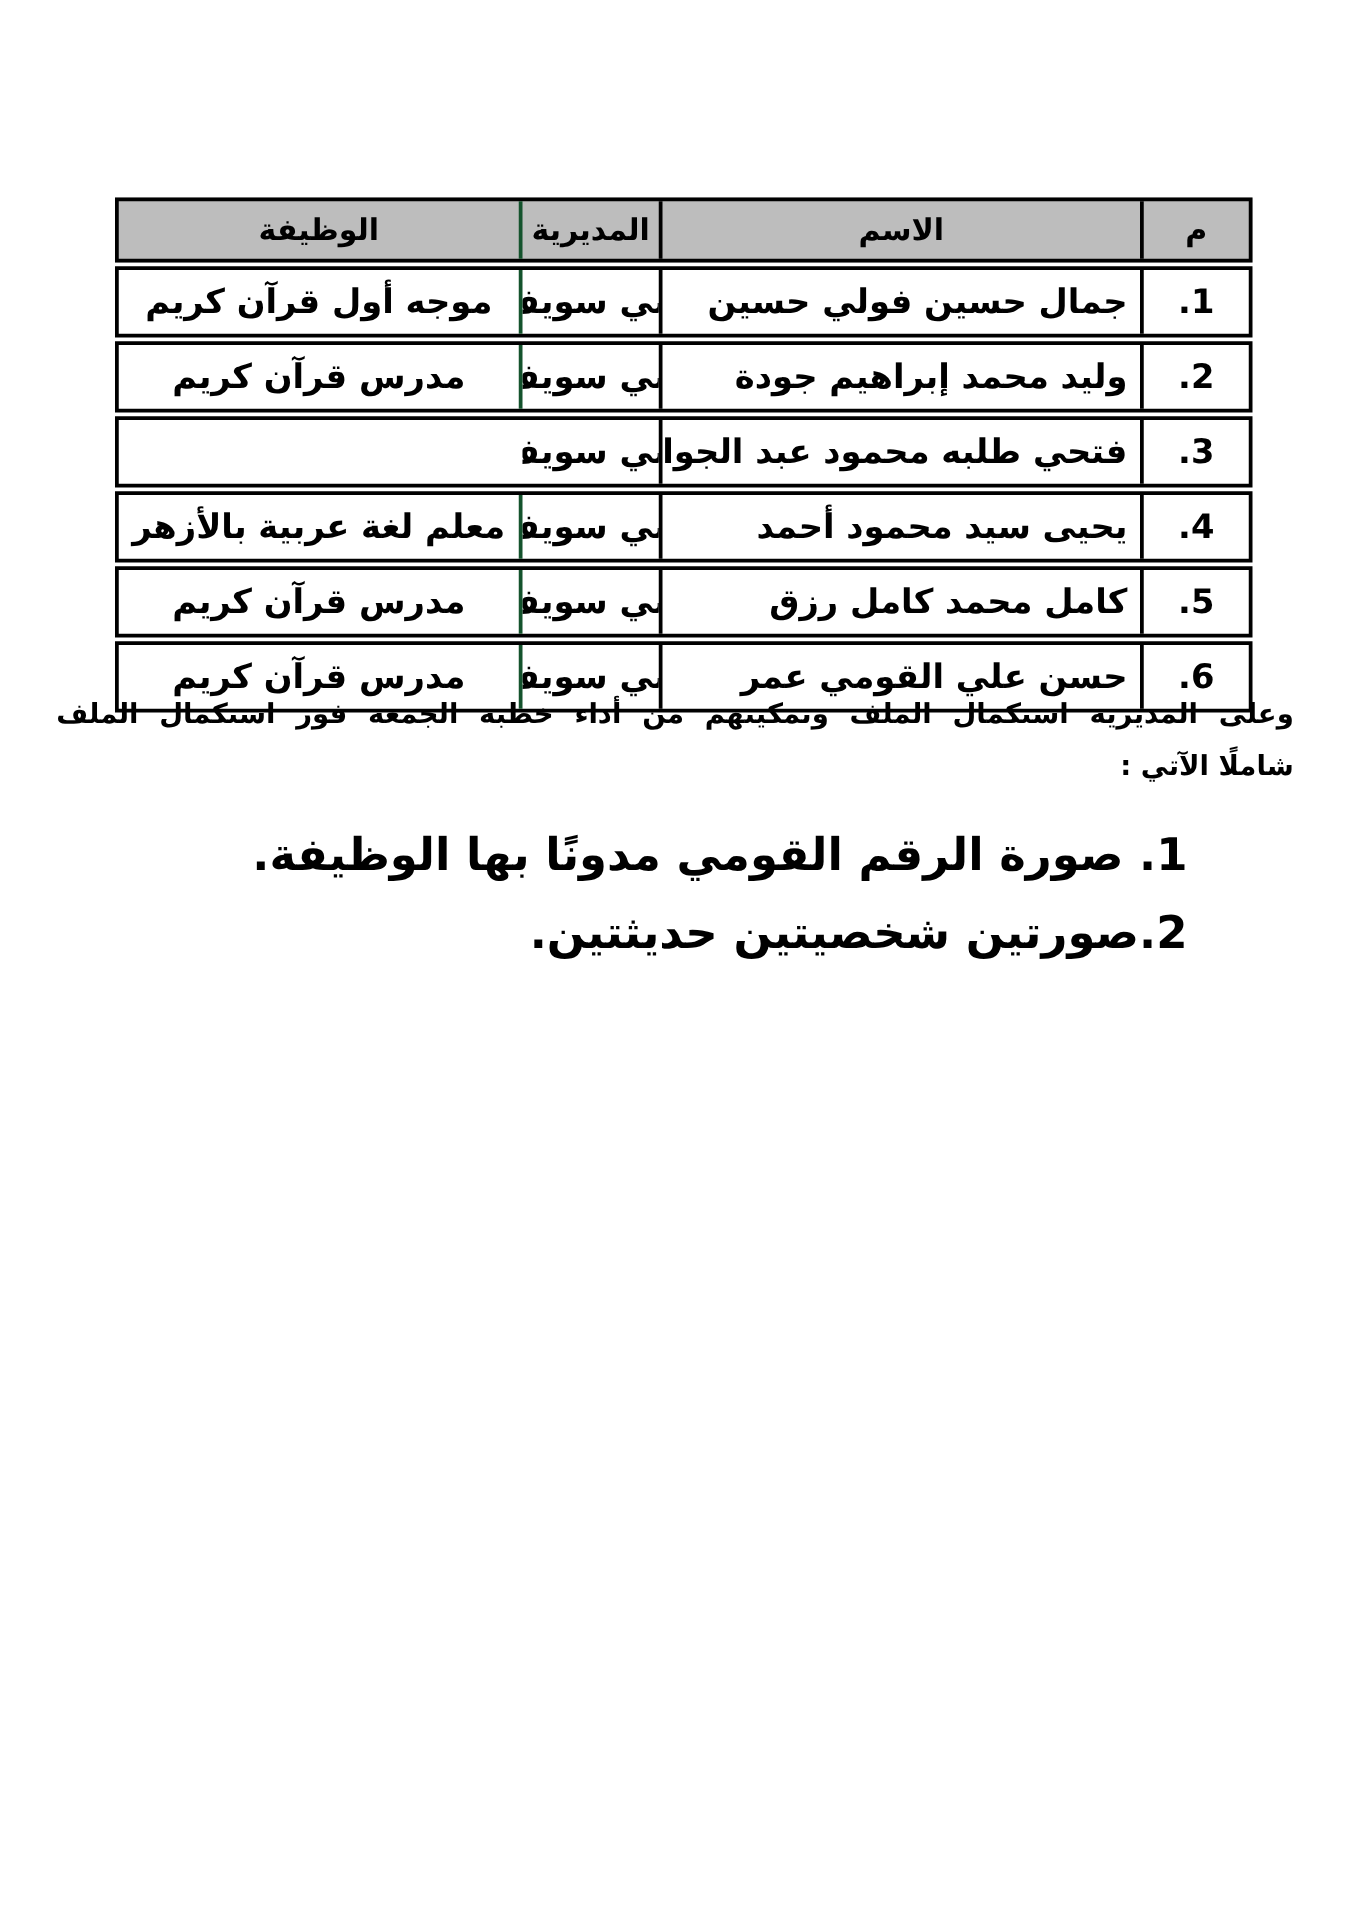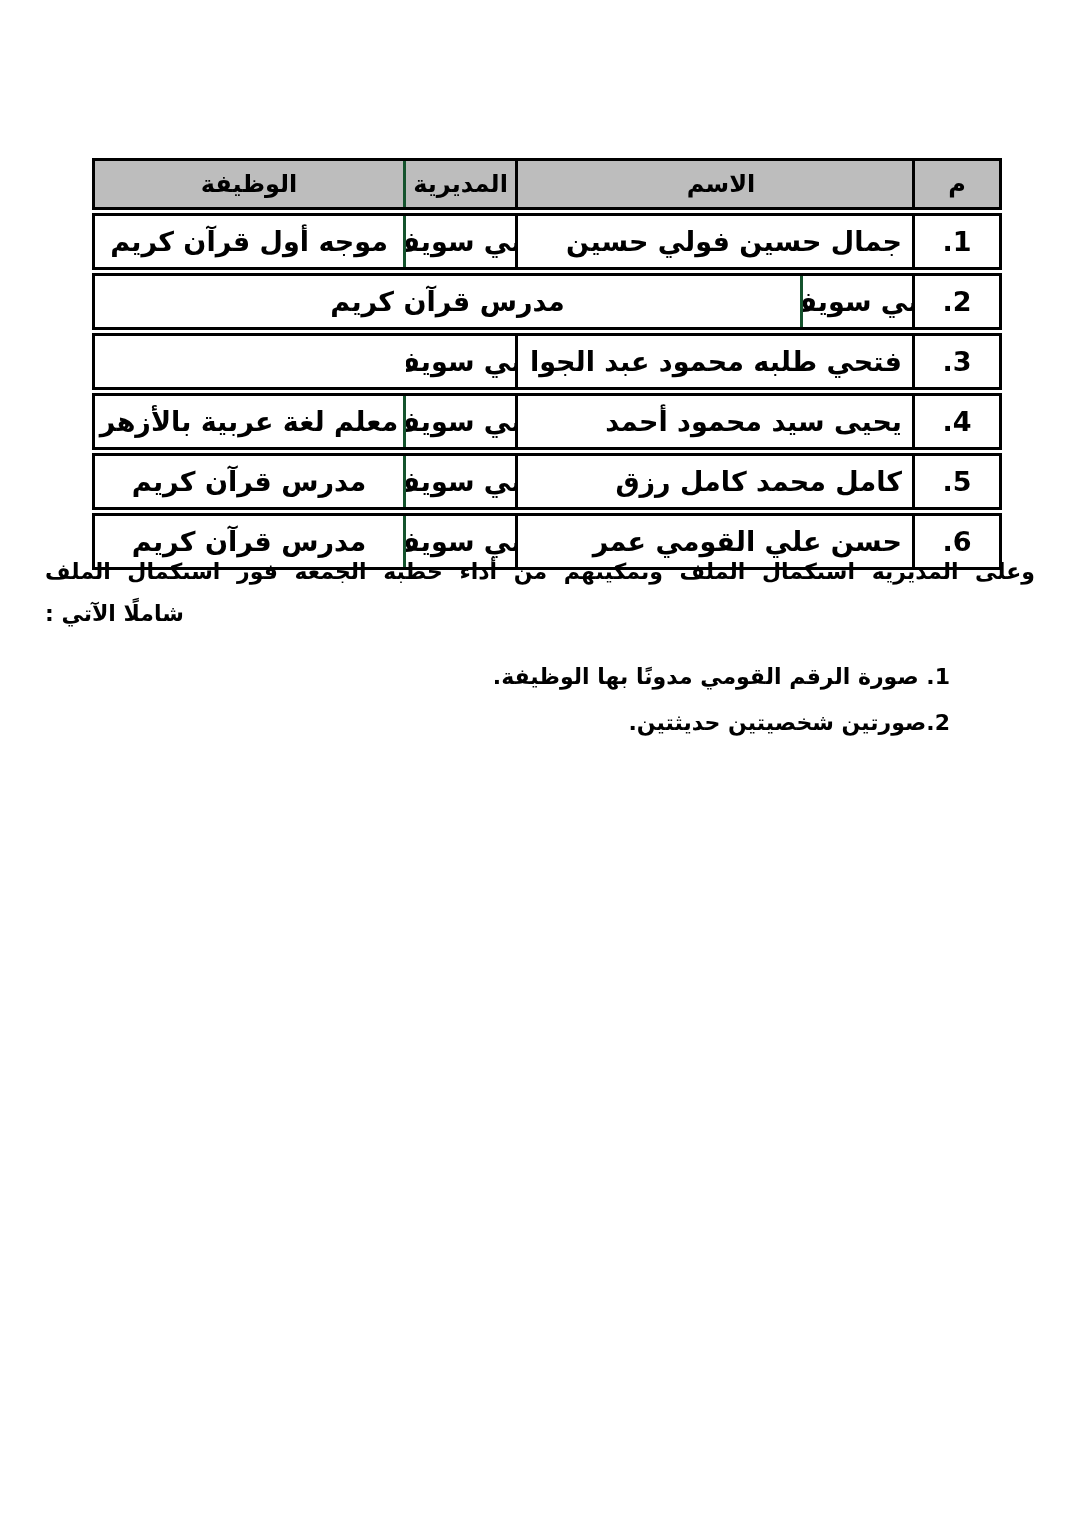--- a/index.html
+++ b/index.html
@@ -39,21 +39,21 @@
     height: 52px;
     font-size: 24px;
   }
   .cell {
     display: flex;
     align-items: center;
     overflow: hidden;
     white-space: nowrap;
   }
   .c-num  { width: 84px;  justify-content: center; }
-  .c-name { width: 385px; border-left: 0; border-right: 3px solid #000; justify-content: flex-start; padding-right: 10px; margin-left: 12px; }
+  .c-name { width: 385px; border-left: 0; border-right: 3px solid #000; justify-content: flex-start; padding-right: 10px; }
   .c-dir  { width: 112px; border-right: 3px solid #000; justify-content: center; }
   .c-job  { flex: 1;      border-right: 3px solid #14532d; justify-content: center; }
   .thead .c-name { justify-content: center; padding-right: 0; }
 
   
   .para {
     position: absolute;
     top: 556px;
     right: 45px;
     left: 45px;
@@ -61,33 +61,33 @@
     font-weight: bold;
     font-size: 22px;
     line-height: 1.45;
   }
   .para-line1 {
     text-align: justify;
     text-align-last: justify;
   }
   .para-line2 {
     margin-top: 10px;
-    text-align: left;
+    text-align: right;
   }
 
   
   .reqs {
     position: absolute;
     top: 664px;
     right: 130px;
     left: 60px;
     direction: rtl;
     text-align: right;
     font-weight: bold;
-    font-size: 22px;
+    font-size: 36px;
   }
   .req-item {
     margin-bottom: 21px;
     white-space: nowrap;
   }
 </style>
 </head>
 <body>
 
 <div class="page" style="background: rgb(255, 255, 255);">
@@ -102,20 +102,21 @@
     <div id="tbody">
     <div class="trow">
       <div class="cell c-num">1.</div>
       <div class="cell c-name">جمال حسين فولي حسين</div>
       <div class="cell c-dir">بني سويف</div>
       <div class="cell c-job">موجه أول قرآن كريم</div>
     </div>
 
     <div class="trow">
       <div class="cell c-num">2.</div>
+      <div class="cell c-name">وليد محمد إبراهيم جودة</div>
       <div class="cell c-dir">بني سويف</div>
       <div class="cell c-job">مدرس قرآن كريم</div>
     </div>
 
     <div class="trow">
       <div class="cell c-num">3.</div>
       <div class="cell c-name">فتحي طلبه محمود عبد الجواد</div>
       <div class="cell c-dir">بني سويف</div>
     </div>
 

